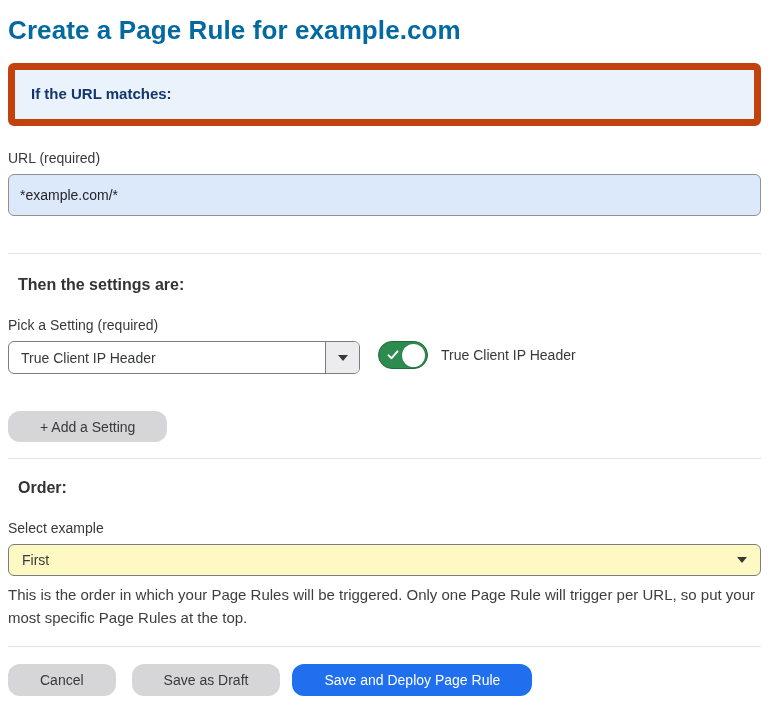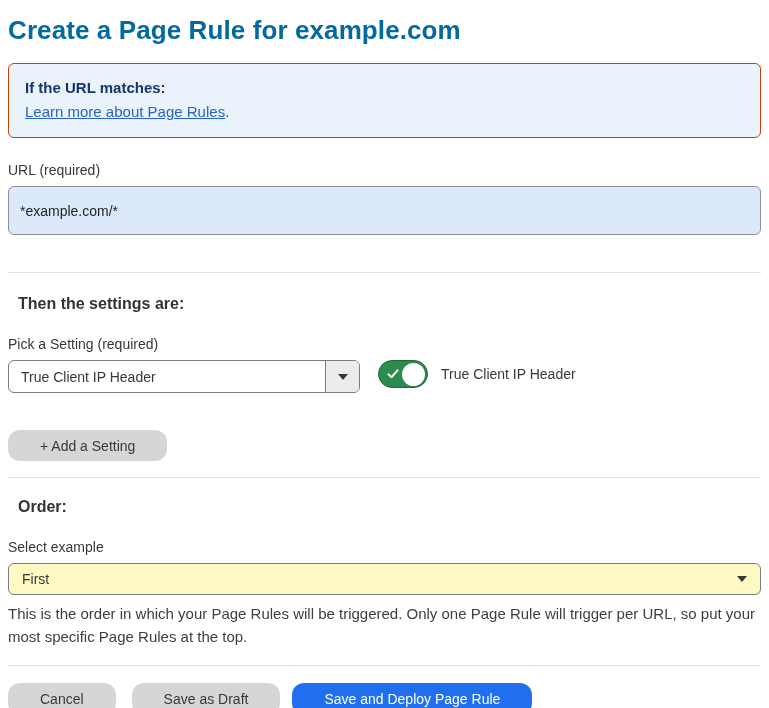--- a/index.html
+++ b/index.html
@@ -15,21 +15,21 @@
   .page-title {
     font-size: 26px;
     font-weight: bold;
     color: #0369a1;
     margin: 10px 0 17px 0;
     letter-spacing: 0.1px;
   }
   
   .info-box {
     background: #eaf2fc;
-    border: 1px solid #c2410c;
+    border: 7px solid #c2410c;
     border-radius: 6px;
     padding: 12px 16px 13px 16px;
     font-size: 15px;
     line-height: 24px;
     color: #1e3c6e;
     margin-bottom: 24px;
   }
   .info-box .info-heading {
     font-weight: bold;
     color: #14366e;
@@ -43,21 +43,21 @@
   
   .field-label {
     font-size: 14px;
     color: #36393a;
     margin-bottom: 8px;
     display: block;
   }
   
   .url-input {
     width: 100%;
-    height: 49px;
+    height: 42px;
     background: #dce9fb;
     border: 1px solid #8d9095;
     border-radius: 6px;
     font-family: "Liberation Sans", sans-serif;
     font-size: 14px;
     color: #222426;
     padding: 0 11px;
     outline: none;
     display: block;
   }
@@ -196,21 +196,20 @@
   .footer-actions .btn { margin-right: 12px; height: 32px; }
   .footer-actions .btn:first-child { margin-right: 16px; }
 </style>
 </head>
 <body>
 
 <h1 class="page-title">Create a Page Rule for example.com</h1>
 
 <div class="info-box">
   <div class="info-heading">If the URL matches:</div>
-  <div><a class="info-link">Learn more about Page Rules</a><span>.</span></div>
 </div>
 
 <label class="field-label">URL (required)</label>
 <input class="url-input" type="text" value="*example.com/*" style="">
 
 <hr class="divider after-url">
 
 <h2 class="section-heading">Then the settings are:</h2>
 
 <label class="field-label">Pick a Setting (required)</label>

